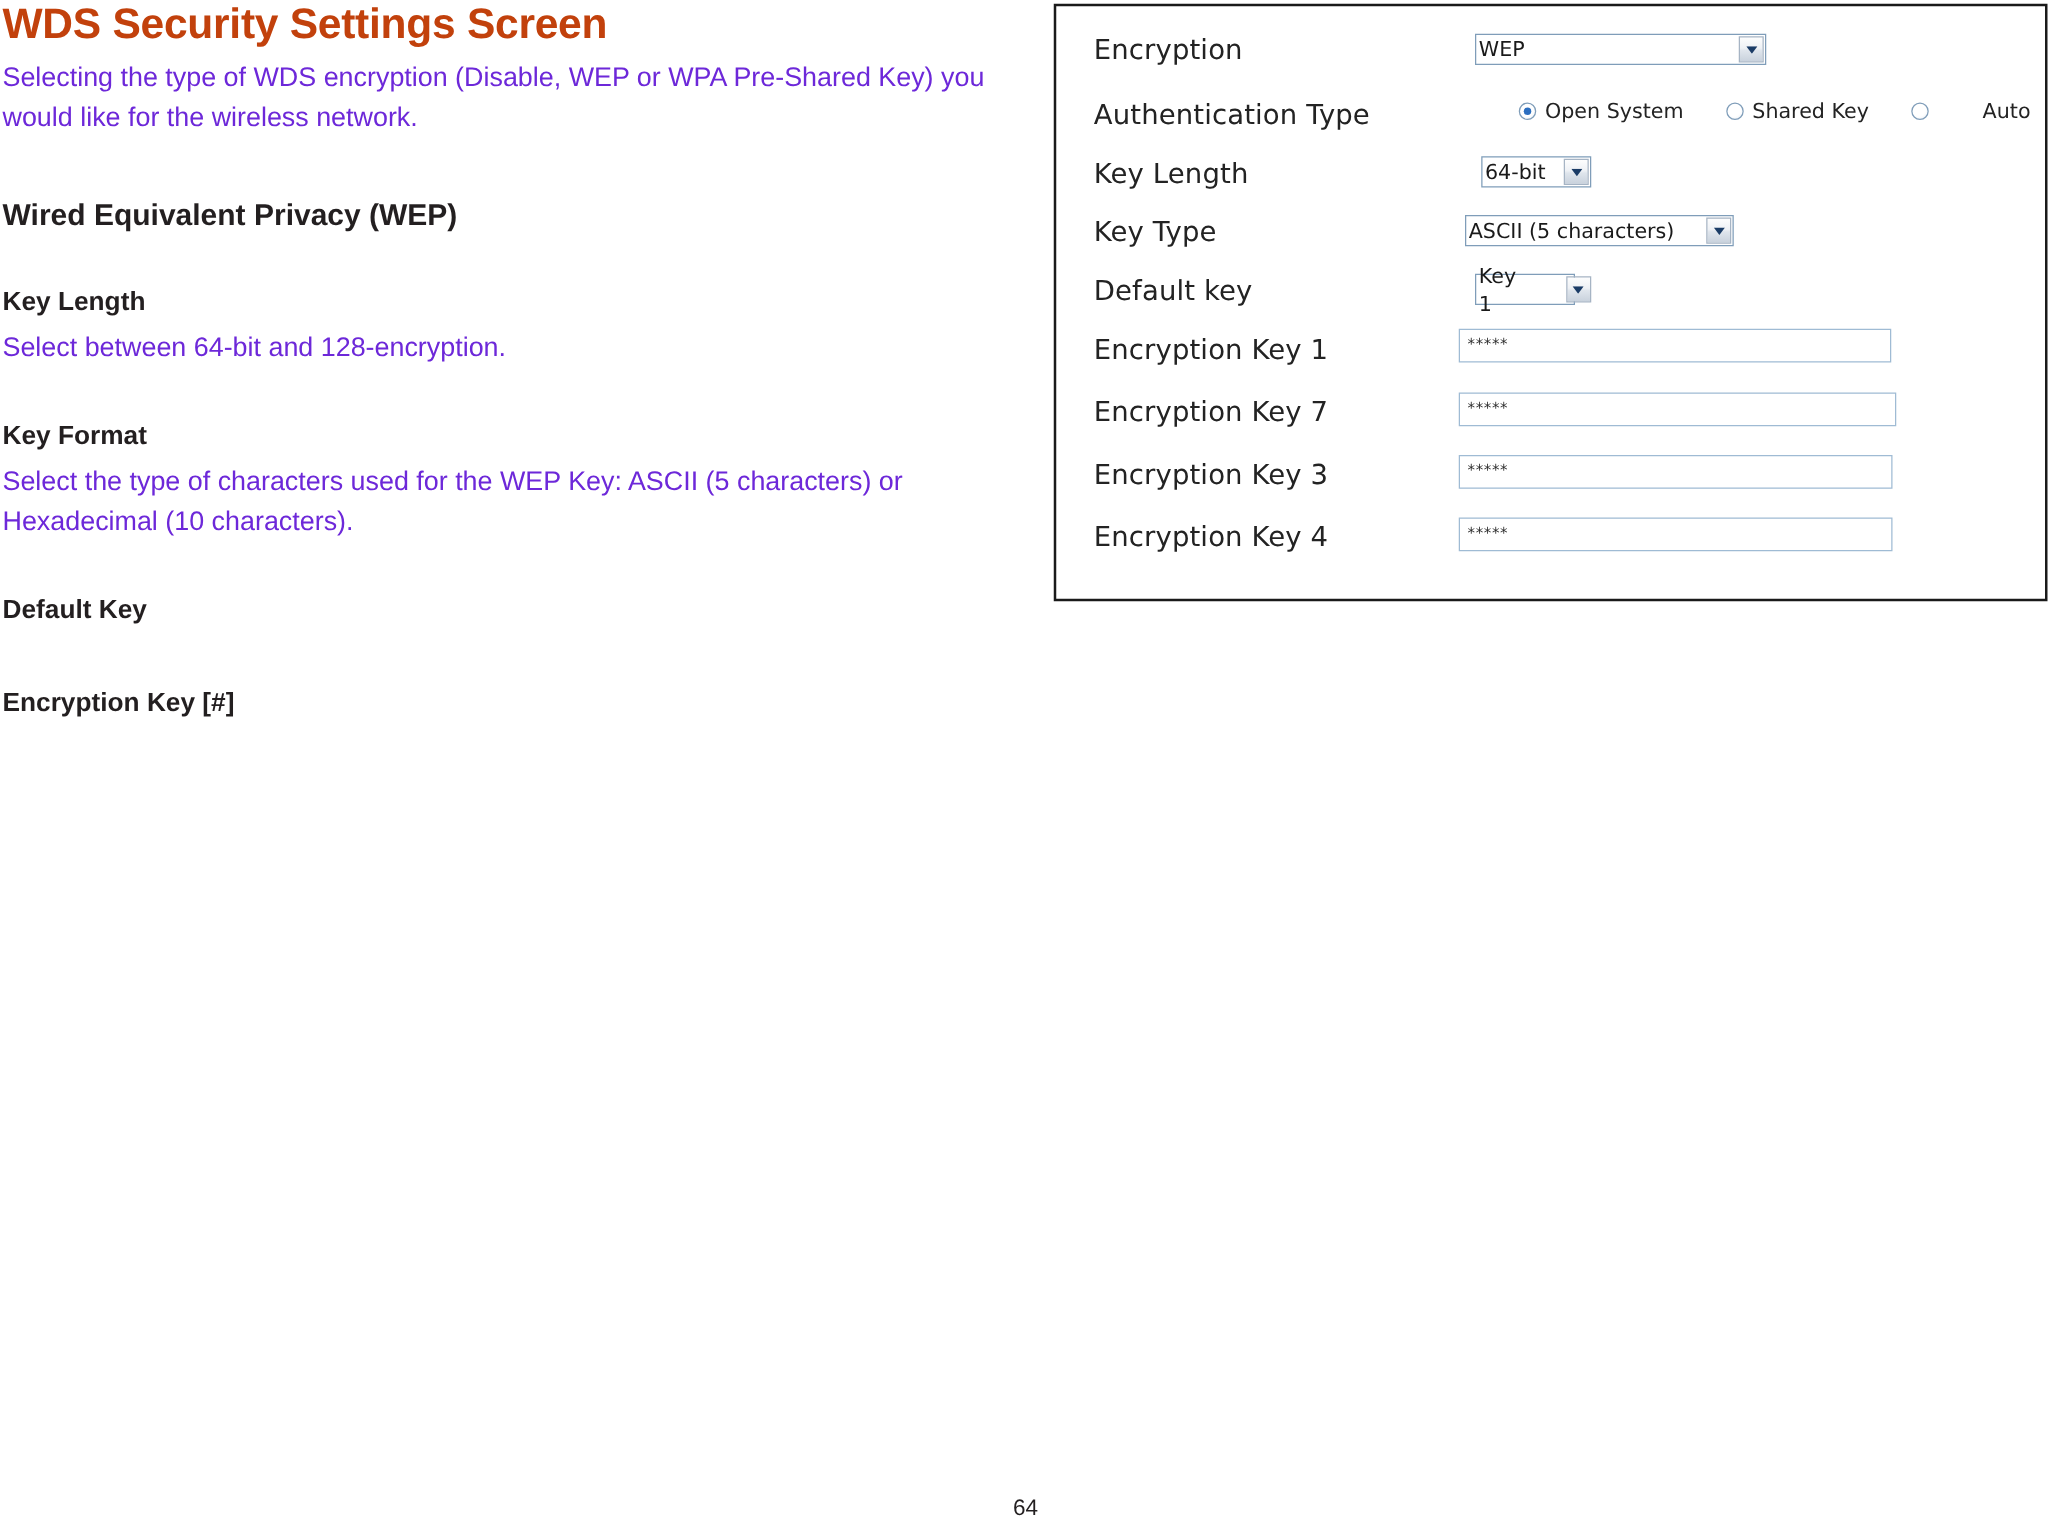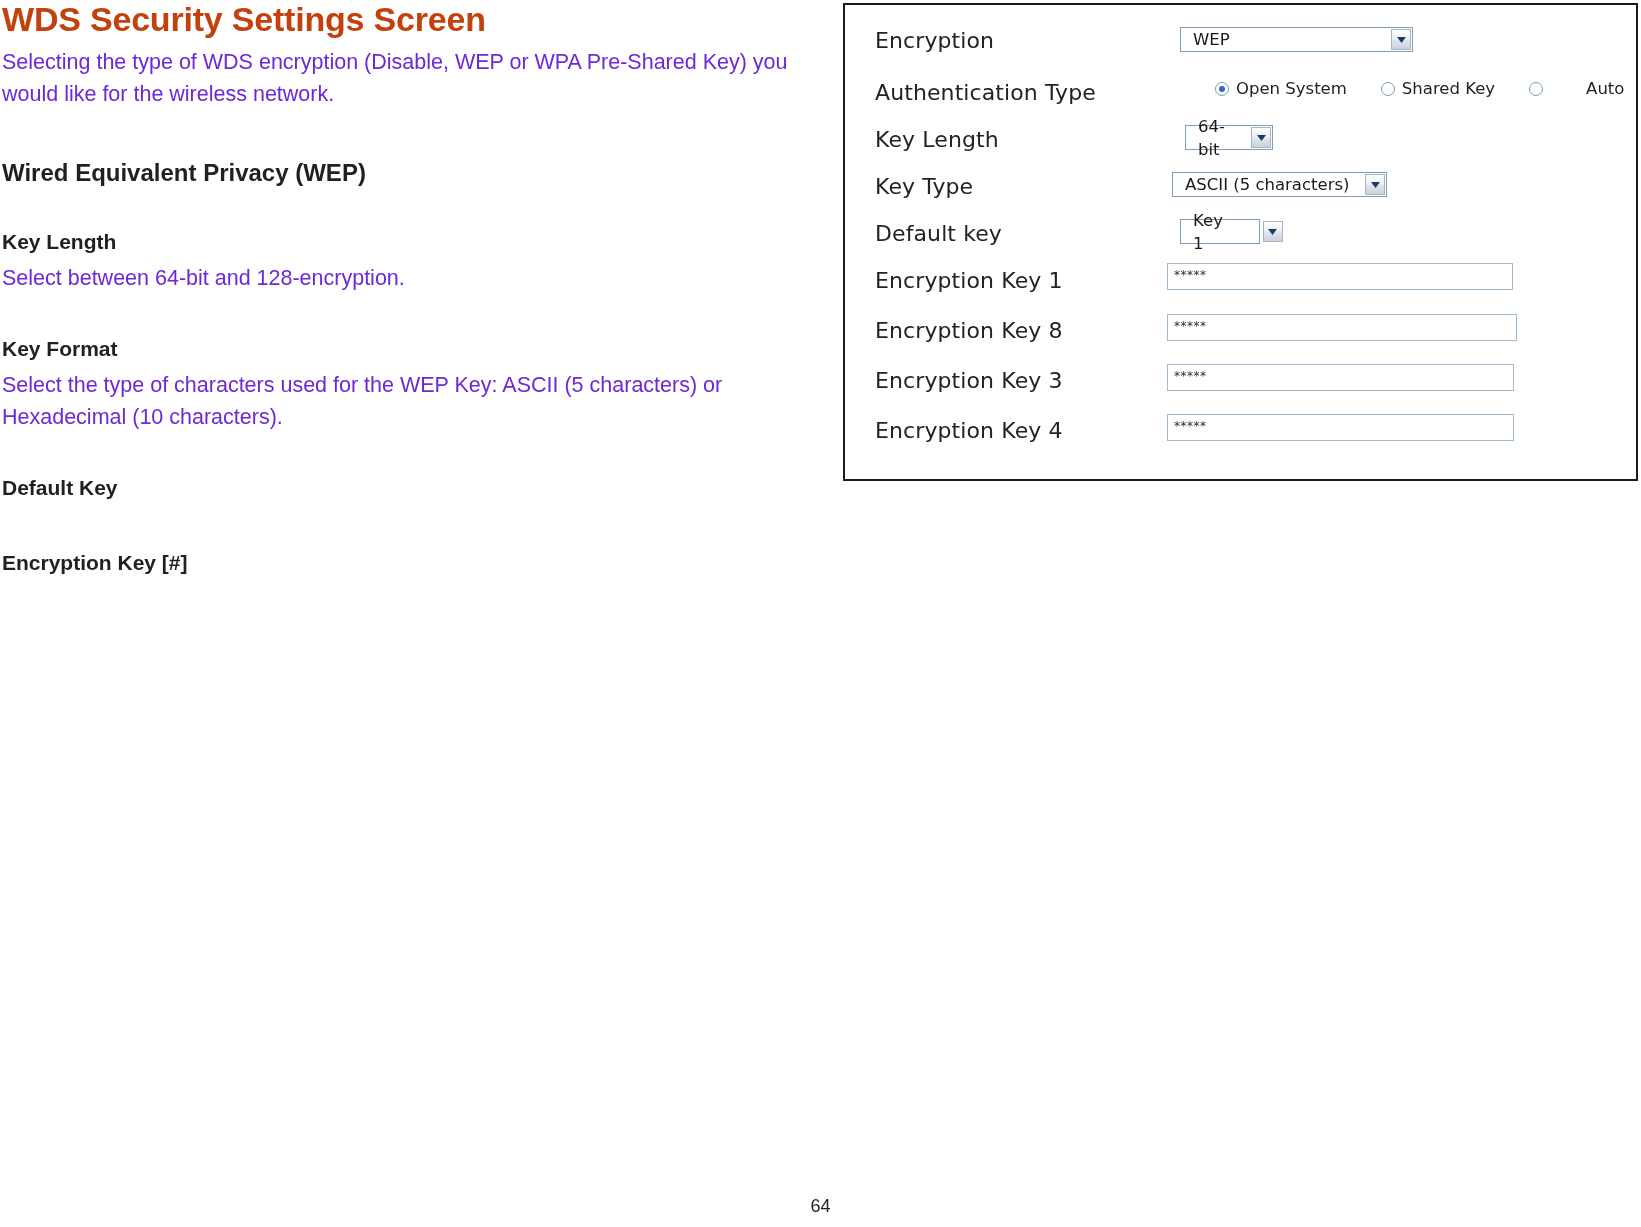--- a/index.html
+++ b/index.html
@@ -93,21 +93,21 @@
     display: inline-flex;
     align-items: center;
     justify-content: space-between;
     border: 1px solid #7f9db9;
     background: #ffffff;
     height: 25px;
     box-sizing: border-box;
     font-family: "DejaVu Sans", sans-serif;
     font-size: 16.5px;
     color: #1a1a1a;
-    padding: 0 0 0 12px;
+    padding: 0 0 0 2px;
   }
   .combo .ctext {
     padding-right: 8px;
     line-height: 23px;
   }
   .combo .carrow {
     width: 20px;
     height: 21px;
     margin: 1px 1px 1px 0;
     background: linear-gradient(to bottom, #fdfdfd 0%, #eef1f5 45%, #dfe5ec 55%, #c9d2dd 100%);
@@ -290,21 +290,21 @@
   </div>
 
   <div class="form-row" style="left:30px; top:262px;">
     <span class="fld-label">Encryption Key 1</span>
   </div>
   <div class="txtbox" style="position:absolute; left:322px; top:258px; width:346px;">
     <span class="stars">*****</span>
   </div>
 
   <div class="form-row" style="left:30px; top:312px;">
-    <span class="fld-label">Encryption Key 8</span>
+    <span class="fld-label">Encryption Key 7</span>
   </div>
   <div class="txtbox" style="position:absolute; left:322px; top:309px; width:350px;">
     <span class="stars">*****</span>
   </div>
 
   <div class="form-row" style="left:30px; top:362px;">
     <span class="fld-label">Encryption Key 3</span>
   </div>
   <div class="txtbox" style="position:absolute; left:322px; top:359px; width:347px;">
     <span class="stars">*****</span>

